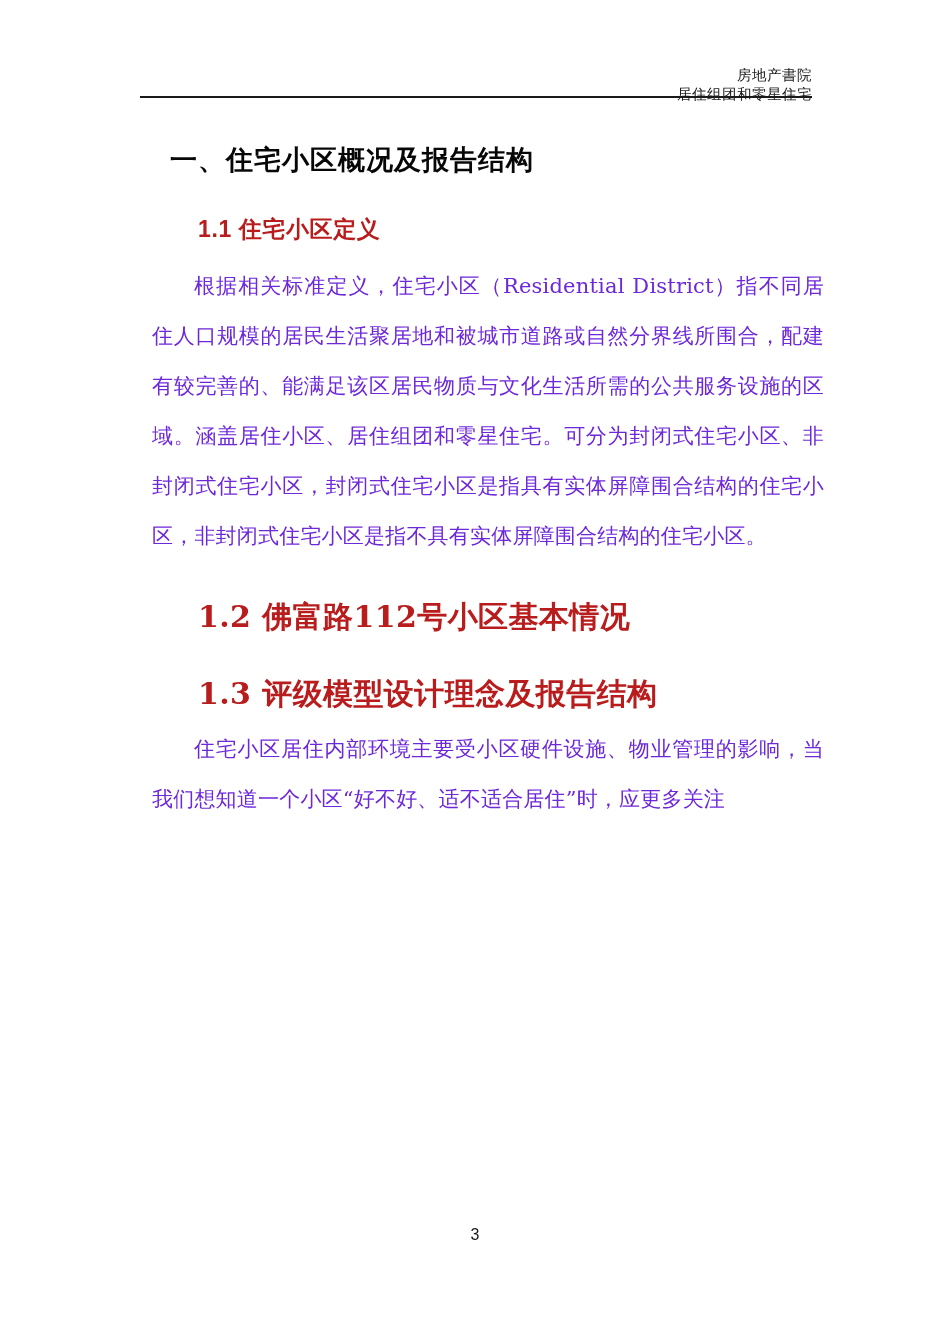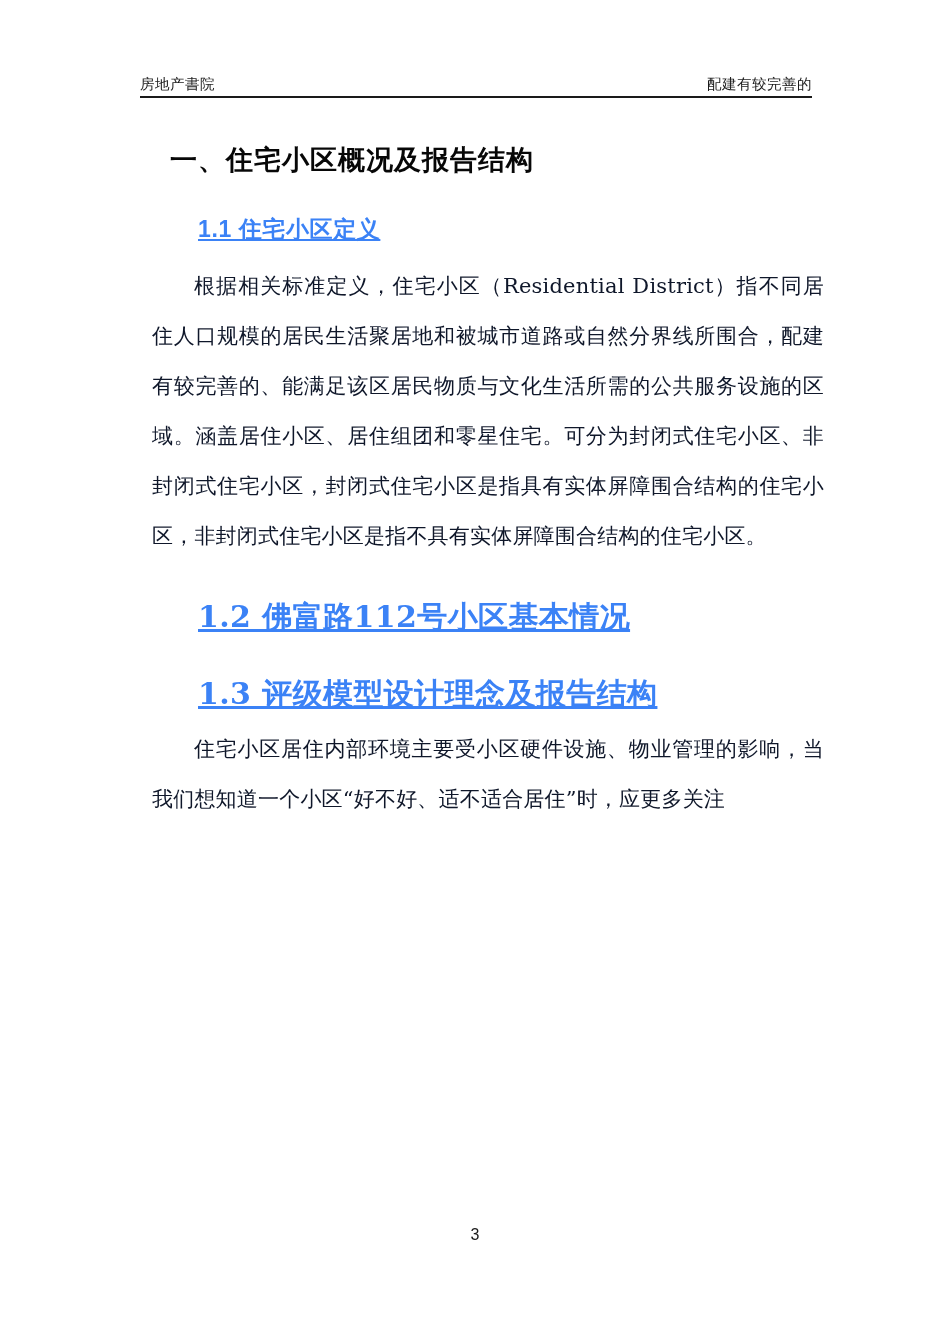--- a/index.html
+++ b/index.html
@@ -25,20 +25,21 @@
     position: absolute;
     left: 140px;
     top: 68px;
     width: 672px;
     height: 30px;
     border-bottom: 2px solid #1a1a1a;
     display: flex;
     align-items: flex-end;
     justify-content: space-between;
     box-sizing: border-box;
+    flex-direction: column;
   }
   .header-left, .header-right {
     font-family: "Liberation Sans", "DejaVu Sans", sans-serif;
     font-size: 14.5px;
     line-height: 1.1;
     letter-spacing: 0.5px;
     color: #1a1a1a;
     padding-bottom: 3px;
     white-space: nowrap;
   }
@@ -63,40 +64,39 @@
   }
 
   h2.sub-title {
     font-family: "Liberation Sans", "DejaVu Sans", sans-serif;
     font-weight: bold;
     font-size: 23px;
     line-height: 1.35;
     margin: 36px 0 0 0;
     padding-left: 46px;
     letter-spacing: 0.6px;
-    color: #3b82f6;
-    text-decoration: underline;
+    color: #b91c1c;
   }
   h2.sub-title.serif-style {
     font-family: "DejaVu Serif", "Liberation Serif", serif;
     font-weight: bold;
     font-size: 30px;
     letter-spacing: 0.4px;
   }
 
   p.body-text {
     font-family: "DejaVu Serif", "Liberation Serif", serif;
     font-size: 21px;
     line-height: 50px;
     margin: 16px 0 0 0;
     text-align: justify;
     text-align-last: left;
     text-indent: 2em;
     letter-spacing: 0.2px;
-    color: #0f172a;
+    color: #6d28d9;
     word-break: break-all;
   }
   p.body-text.tight {
     margin-top: 10px;
   }
 
   
   .page-footer {
     position: absolute;
     left: 0;
@@ -110,21 +110,21 @@
     color: #1a1a1a;
   }
 </style>
 </head>
 <body>
 
 <div class="page">
 
   <div class="page-header">
     <span class="header-left">房地产書院</span>
-    <span class="header-right">配建有较完善的</span>
+    <span class="header-right">居住组团和零星住宅</span>
   </div>
 
   <div class="content">
 
     <h1 class="sec-title">一、住宅小区概况及报告结构</h1>
 
     <h2 class="sub-title">1.1  住宅小区定义</h2>
 
     <p class="body-text">根据相关标准定义，住宅小区（Residential District）指不同居住人口规模的居民生活聚居地和被城市道路或自然分界线所围合，配建有较完善的、能满足该区居民物质与文化生活所需的公共服务设施的区域。涵盖居住小区、居住组团和零星住宅。可分为封闭式住宅小区、非封闭式住宅小区，封闭式住宅小区是指具有实体屏障围合结构的住宅小区，非封闭式住宅小区是指不具有实体屏障围合结构的住宅小区。</p>
 

